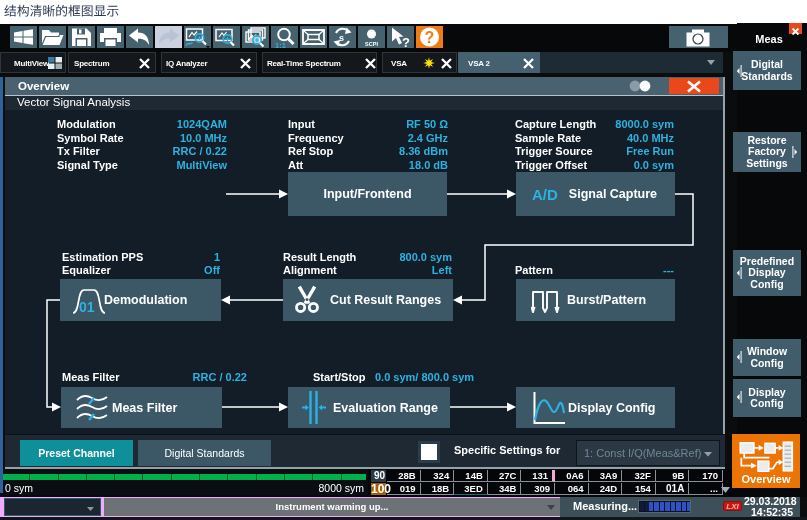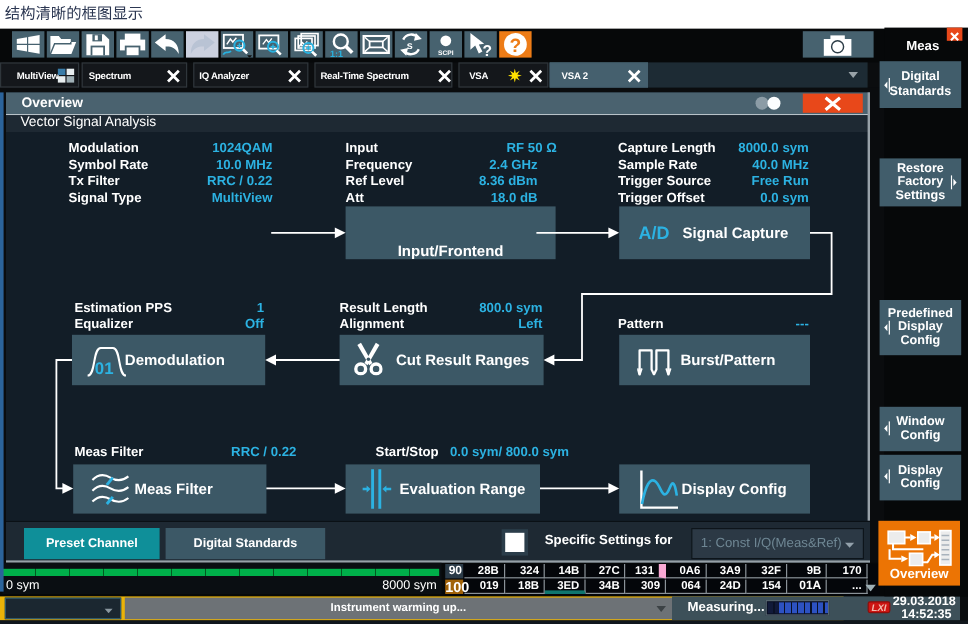--- a/index.html
+++ b/index.html
@@ -322,24 +322,24 @@
 
     <div class="lbl" style="left:52px;top:8px;">Modulation</div>
         <div class="val" style="left:120px;top:8px;width:102px;">1024QAM</div>
     <div class="lbl" style="left:52px;top:21.5px;">Symbol Rate</div>
         <div class="val" style="left:120px;top:21.5px;width:102px;">10.0 MHz</div>
     <div class="lbl" style="left:52px;top:35px;">Tx Filter</div>
         <div class="val" style="left:120px;top:35px;width:102px;">RRC / 0.22</div>
     <div class="lbl" style="left:52px;top:48.5px;">Signal Type</div>
         <div class="val" style="left:120px;top:48.5px;width:102px;">MultiView</div>
     <div class="lbl" style="left:283px;top:8px;">Input</div>
-        <div class="val" style="left:356px;top:8px;width:103px;">RF 50 Ω</div>
+        <div class="val" style="left:340px;top:8px;width:103px;">RF 50 Ω</div>
     <div class="lbl" style="left:283px;top:21.5px;">Frequency</div>
         <div class="val" style="left:340px;top:21.5px;width:103px;">2.4 GHz</div>
-    <div class="lbl" style="left:283px;top:35px;">Ref Level</div>
+    <div class="lbl" style="left:283px;top:35px;">Ref Stop</div>
         <div class="val" style="left:340px;top:35px;width:103px;">8.36 dBm</div>
     <div class="lbl" style="left:283px;top:48.5px;">Att</div>
         <div class="val" style="left:340px;top:48.5px;width:103px;">18.0 dB</div>
     <div class="lbl" style="left:510px;top:8px;">Capture Length</div>
         <div class="val" style="left:600px;top:8px;width:69px;">8000.0 sym</div>
     <div class="lbl" style="left:510px;top:21.5px;">Sample Rate</div>
         <div class="val" style="left:600px;top:21.5px;width:69px;">40.0 MHz</div>
     <div class="lbl" style="left:510px;top:35px;">Trigger Source</div>
         <div class="val" style="left:600px;top:35px;width:69px;">Free Run</div>
     <div class="lbl" style="left:510px;top:48.5px;">Trigger Offset</div>
@@ -354,21 +354,21 @@
     <div class="lbl" style="left:278px;top:154px;">Alignment</div>
         <div class="val" style="left:360px;top:154px;width:87px;">Left</div>
     <div class="lbl" style="left:510px;top:154px;">Pattern</div>
         <div class="val" style="left:600px;top:154px;width:69px;">---</div>
 
     <div class="lbl" style="left:57px;top:261px;">Meas Filter</div>
         <div class="val" style="left:150px;top:261px;width:92px;">RRC / 0.22</div>
     <div class="lbl" style="left:308px;top:261px;">Start/Stop</div>
         <div class="val" style="left:370px;top:261px;width:77px;">0.0 sym/ 800.0 sym</div>
 
-    <div class="block" style="left:283px;top:62px;width:175px;height:44px;justify-content:center;align-items:flex-end;">
+    <div class="block" style="left:283px;top:62px;width:159px;height:44px;justify-content:center;">
           <span>Input/Frontend</span>
         </div>
     <div class="block" style="left:511px;top:62px;width:159px;height:44px;">
       <span style="margin-left:16px;color:#2cb2e2;font-size:15px;">A/D</span>
           <span style="margin-left:11px;">Signal Capture</span>
     </div>
 
     <div class="block" style="left:55px;top:169px;width:161px;height:42px;">
       <svg style="position:absolute;left:12px;top:7px;" width="36" height="29" viewBox="0 0 36 29">
         <path d="M1 27 C8 27 5 4 12 4 L22 4 C29 4 26 27 33 27" fill="none" stroke="#fff" stroke-width="1.7"></path>
@@ -451,21 +451,21 @@
         <path d="M283 297 L274 292.5 L274 301.5 Z"></path>
         <path d="M511 297 L502 292.5 L502 301.5 Z"></path>
       </g>
     </svg>
   </div>
 
   <div class="abs" style="left:718px;top:0;width:2px;height:392px;background:#97a1a8;"></div>
 
   <div class="abs" style="left:0;top:357px;width:720px;height:35px;background:#1e2933;border-top:1px solid #0a1015;">
     <div class="abs" style="left:15px;top:5px;width:113px;height:26px;background:#0f8f99;color:#fff;font-weight:bold;font-size:10.5px;display:flex;align-items:center;justify-content:center;">Preset Channel</div>
-    <div class="abs" style="left:133px;top:5px;width:133px;height:26px;background:#3c5866;color:#fff;font-weight:bold;font-size:10.5px;display:flex;align-items:center;justify-content:center;">Digital Standards</div>
+    <div class="abs" style="left:133px;top:5px;width:133px;height:26px;background:#3c5866;color:#fff;font-weight:normal;font-size:10.5px;display:flex;align-items:center;justify-content:center;">Digital Standards</div>
     <div class="abs" style="left:413px;top:6px;width:22px;height:22px;background:#2b3d4a;">
       <div class="abs" style="left:3px;top:3px;width:16px;height:16px;background:#fff;"></div>
     </div>
     <div class="abs" style="left:449px;top:9px;color:#fff;font-weight:bold;font-size:11px;">Specific Settings for</div>
     <div class="abs" style="left:571px;top:5px;width:144px;height:26px;background:#2c3945;border:1px solid #0d141a;box-sizing:border-box;">
       <div class="abs" style="left:7px;top:6px;color:#6f8794;font-size:11px;">1: Const I/Q(Meas&amp;Ref)</div>
       <svg style="position:absolute;right:7px;top:11px;" width="8" height="4.5" viewBox="0 0 8 4.5">
             <path d="M0 0 L8 0 L4 4.5 Z" fill="#93a1ab"></path>
           </svg>
     </div>
@@ -482,46 +482,46 @@
   </div>
 
   <div class="abs" style="left:371px;top:1px;width:362px;height:26px;background:#04060a;font-weight:bold;">
     <div class="abs" style="left:0;top:0;width:14px;height:12px;background:#2b3b48;color:#fff;font-size:10px;text-align:right;padding-right:1px;line-height:12px;">90</div>
     <div class="abs" style="left:0;top:13px;width:14px;height:12px;background:#a16207;color:#fff;font-size:12px;text-align:right;padding-right:1px;line-height:12px;">100</div>
     <div class="abs" id="symrow1" style="left:16px;top:0;height:12px;">
           <div class="abs" style="left:0.0px;top:0;width:33.6px;height:12px;border-right:1px solid #8a9298;border-bottom:1px solid #8a9298;box-sizing:border-box;color:#fff;font-size:9.5px;line-height:11.5px;text-align:right;padding-right:4px;">28B</div>
           <div class="abs" style="left:33.6px;top:0;width:33.6px;height:12px;border-right:1px solid #8a9298;border-bottom:1px solid #8a9298;box-sizing:border-box;color:#fff;font-size:9.5px;line-height:11.5px;text-align:right;padding-right:4px;">324</div>
           <div class="abs" style="left:67.2px;top:0;width:33.6px;height:12px;border-right:1px solid #8a9298;border-bottom:1px solid #8a9298;box-sizing:border-box;color:#fff;font-size:9.5px;line-height:11.5px;text-align:right;padding-right:4px;">14B</div>
           <div class="abs" style="left:100.8px;top:0;width:33.6px;height:12px;border-right:1px solid #8a9298;border-bottom:1px solid #8a9298;box-sizing:border-box;color:#fff;font-size:9.5px;line-height:11.5px;text-align:right;padding-right:4px;">27C</div>
-          <div class="abs" style="left:134.4px;top:0;width:33.6px;height:12px;border-right:6px solid #f9a8d4;border-bottom:1px solid #8a9298;box-sizing:border-box;color:#fff;font-size:9.5px;line-height:11.5px;text-align:right;padding-right:4px;">131</div>
+          <div class="abs" style="left:134.4px;top:0;width:33.6px;height:12px;border-right:3px solid #f9a8d4;border-bottom:1px solid #8a9298;box-sizing:border-box;color:#fff;font-size:9.5px;line-height:11.5px;text-align:right;padding-right:4px;">131</div>
           <div class="abs" style="left:168.0px;top:0;width:33.6px;height:12px;border-right:1px solid #8a9298;border-bottom:1px solid #8a9298;box-sizing:border-box;color:#fff;font-size:9.5px;line-height:11.5px;text-align:right;padding-right:4px;">0A6</div>
           <div class="abs" style="left:201.6px;top:0;width:33.6px;height:12px;border-right:1px solid #8a9298;border-bottom:1px solid #8a9298;box-sizing:border-box;color:#fff;font-size:9.5px;line-height:11.5px;text-align:right;padding-right:4px;">3A9</div>
           <div class="abs" style="left:235.2px;top:0;width:33.6px;height:12px;border-right:1px solid #8a9298;border-bottom:1px solid #8a9298;box-sizing:border-box;color:#fff;font-size:9.5px;line-height:11.5px;text-align:right;padding-right:4px;">32F</div>
           <div class="abs" style="left:268.8px;top:0;width:33.6px;height:12px;border-right:1px solid #8a9298;border-bottom:1px solid #8a9298;box-sizing:border-box;color:#fff;font-size:9.5px;line-height:11.5px;text-align:right;padding-right:4px;">9B</div>
           <div class="abs" style="left:302.4px;top:0;width:33.6px;height:12px;border-right:1px solid #8a9298;border-bottom:1px solid #8a9298;box-sizing:border-box;color:#fff;font-size:9.5px;line-height:11.5px;text-align:right;padding-right:4px;">170</div>
         </div>
     <div class="abs" id="symrow2" style="left:16px;top:13px;height:12px;">
           <div class="abs" style="left:0.0px;top:0;width:33.6px;height:12px;border-right:1px solid #8a9298;border-bottom:1px solid #8a9298;box-sizing:border-box;color:#fff;font-size:9.5px;line-height:11.5px;text-align:right;padding-right:4px;">019</div>
           <div class="abs" style="left:33.6px;top:0;width:33.6px;height:12px;border-right:1px solid #8a9298;border-bottom:1px solid #8a9298;box-sizing:border-box;color:#fff;font-size:9.5px;line-height:11.5px;text-align:right;padding-right:4px;">18B</div>
-          <div class="abs" style="left:67.2px;top:0;width:33.6px;height:12px;border-right:1px solid #8a9298;border-bottom:3px solid #0f766e;box-sizing:border-box;color:#fff;font-size:9.5px;line-height:11.5px;text-align:right;padding-right:4px;">3ED</div>
+          <div class="abs" style="left:67.2px;top:0;width:33.6px;height:12px;border-right:1px solid #8a9298;border-bottom:1px solid #0f766e;box-sizing:border-box;color:#fff;font-size:9.5px;line-height:11.5px;text-align:right;padding-right:4px;">3ED</div>
           <div class="abs" style="left:100.8px;top:0;width:33.6px;height:12px;border-right:1px solid #8a9298;border-bottom:1px solid #8a9298;box-sizing:border-box;color:#fff;font-size:9.5px;line-height:11.5px;text-align:right;padding-right:4px;">34B</div>
           <div class="abs" style="left:134.4px;top:0;width:33.6px;height:12px;border-right:1px solid #8a9298;border-bottom:1px solid #8a9298;box-sizing:border-box;color:#fff;font-size:9.5px;line-height:11.5px;text-align:right;padding-right:4px;">309</div>
           <div class="abs" style="left:168.0px;top:0;width:33.6px;height:12px;border-right:1px solid #8a9298;border-bottom:1px solid #8a9298;box-sizing:border-box;color:#fff;font-size:9.5px;line-height:11.5px;text-align:right;padding-right:4px;">064</div>
           <div class="abs" style="left:201.6px;top:0;width:33.6px;height:12px;border-right:1px solid #8a9298;border-bottom:1px solid #8a9298;box-sizing:border-box;color:#fff;font-size:9.5px;line-height:11.5px;text-align:right;padding-right:4px;">24D</div>
           <div class="abs" style="left:235.2px;top:0;width:33.6px;height:12px;border-right:1px solid #8a9298;border-bottom:1px solid #8a9298;box-sizing:border-box;color:#fff;font-size:9.5px;line-height:11.5px;text-align:right;padding-right:4px;">154</div>
           <div class="abs" style="left:268.8px;top:0;width:33.6px;height:12px;border-right:1px solid #8a9298;border-bottom:1px solid #8a9298;box-sizing:border-box;color:#fff;font-size:10px;line-height:11.5px;text-align:right;padding-right:4px;">01A</div>
           <div class="abs" style="left:302.4px;top:0;width:33.6px;height:12px;border-right:1px solid #8a9298;border-bottom:1px solid #8a9298;box-sizing:border-box;color:#fff;font-size:9.5px;line-height:11.5px;text-align:right;padding-right:4px;">...</div>
         </div>
     <svg style="position:absolute;right:3px;top:17px;" width="9" height="6" viewBox="0 0 9 6">
           <path d="M0 0 L9 0 L4.5 6 Z" fill="#9fb0b6"></path>
         </svg>
   </div>
 </div>
 
-<div class="abs" id="status" style="left:0;top:497px;width:703px;height:20px;background:#eab308;">
+<div class="abs" id="status" style="left:0;top:497px;width:703px;height:20px;background:#f0abfc;">
   <div class="abs" style="left:4px;top:1px;width:97px;height:18px;background:#1b2730;border:1.5px solid #2f5a6a;box-sizing:border-box;">
     <svg style="position:absolute;right:6px;top:8px;" width="7" height="4" viewBox="0 0 7 4">
           <path d="M0 0 L7 0 L3.5 4 Z" fill="#8a979f"></path>
         </svg>
   </div>
   <div class="abs" style="left:104px;top:1px;width:456px;height:18px;background:#6d7276;color:#fff;font-weight:bold;font-size:9.5px;text-align:center;line-height:18px;">Instrument warming up...
     <svg style="position:absolute;right:5px;top:7px;" width="8" height="5" viewBox="0 0 8 5">
           <path d="M0 0 L8 0 L4 5 Z" fill="#3c4245"></path>
         </svg>
   </div>

